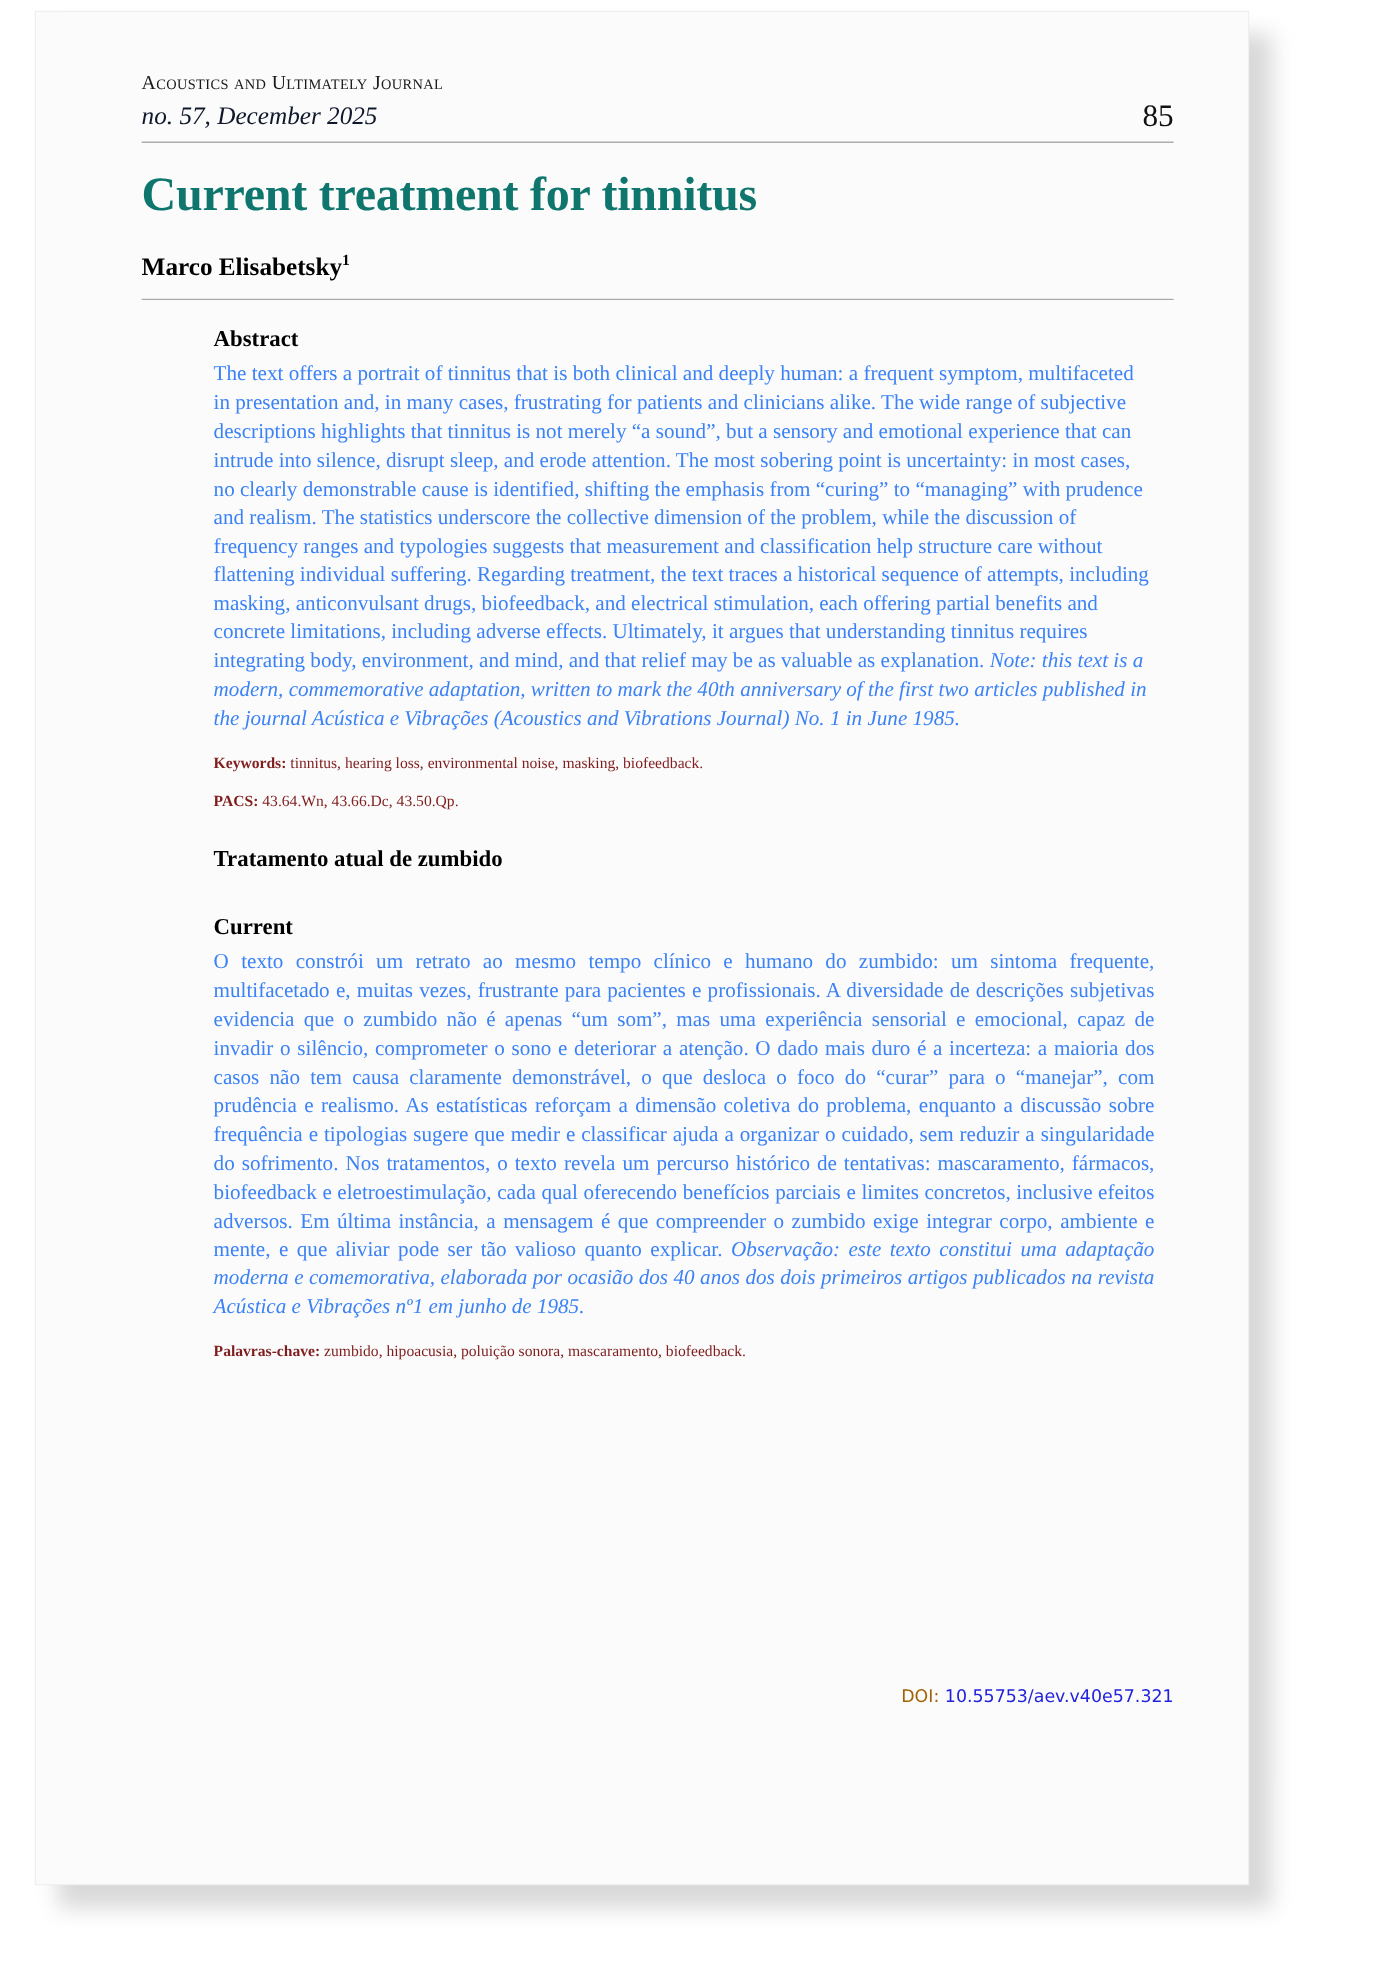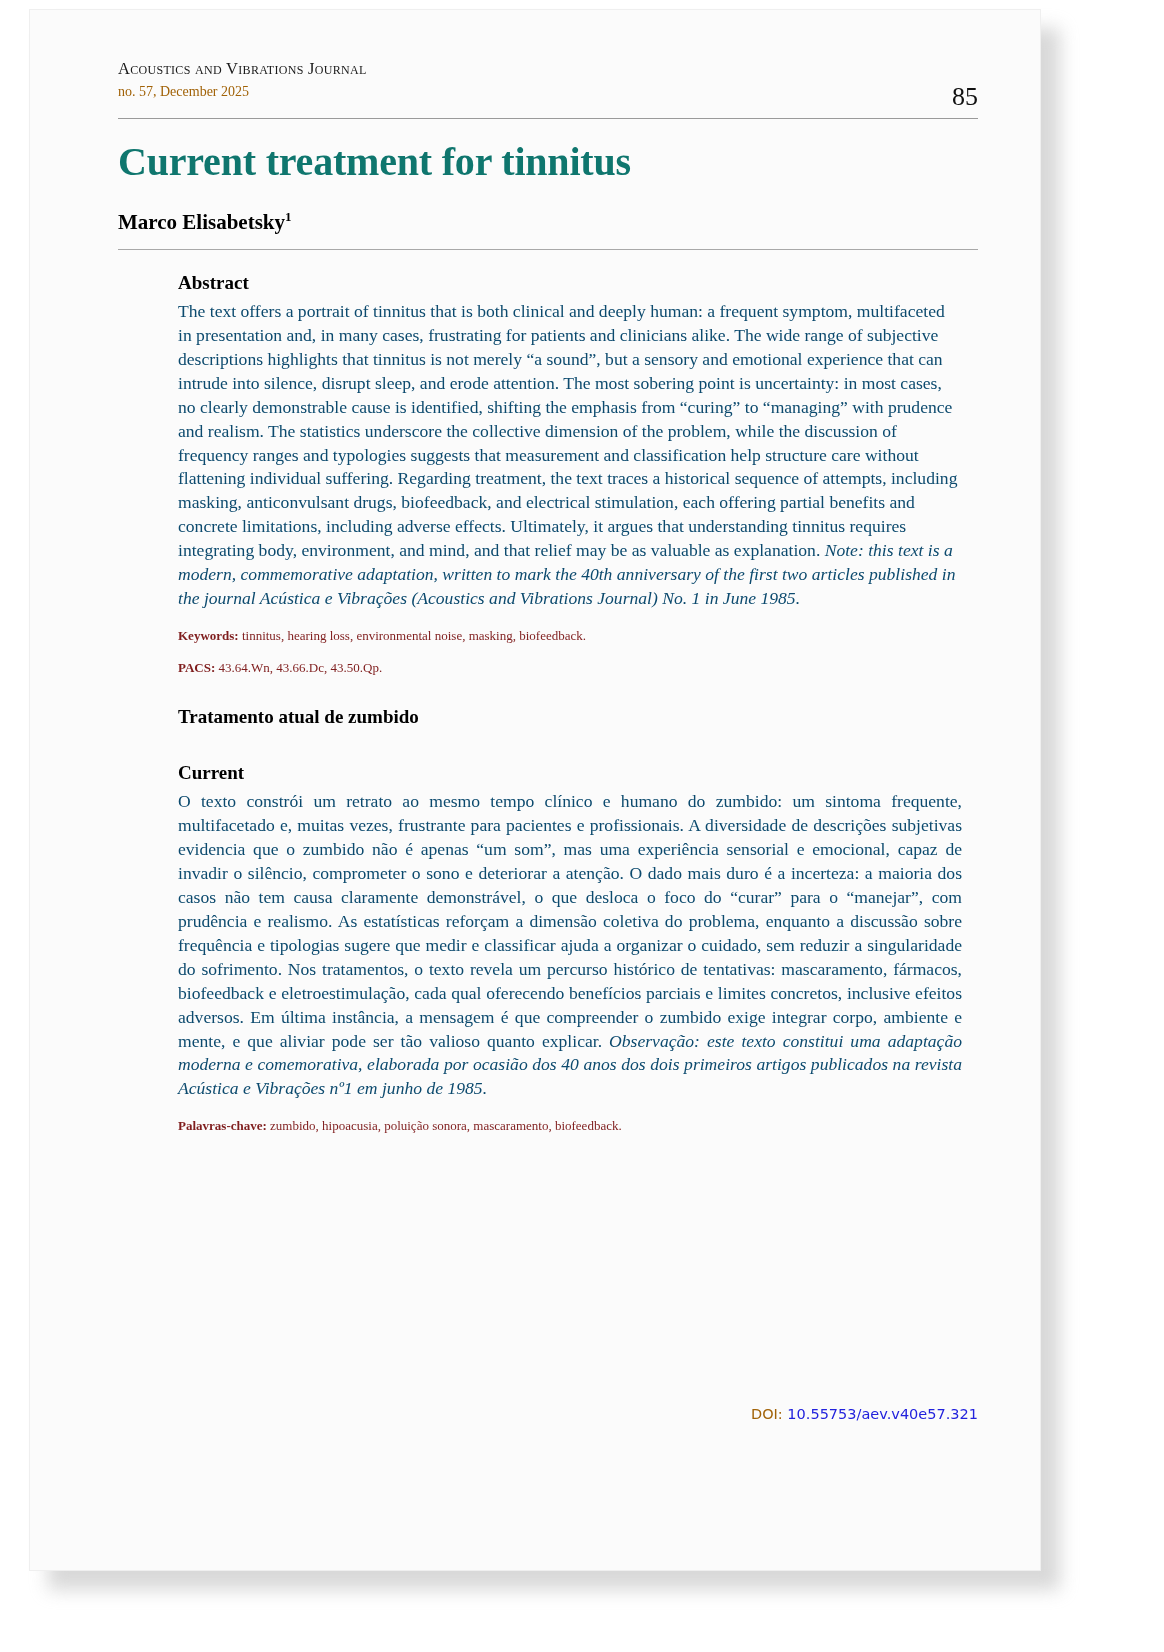--- a/index.html
+++ b/index.html
@@ -66,24 +66,25 @@
     line-height: 1.38;
   }
   .journal-name {
     font-variant: small-caps;
     font-size: 16.5px;
     letter-spacing: 0.3px;
     color: #1a1a1a;
     white-space: nowrap;
   }
   .issue-line {
-    font-size: 14px;
-    color: #a16207;
+    font-size: 21px;
+    color: #0f172a;
     white-space: nowrap;
     margin-top: 1px;
+    font-style: italic;
   }
   .page-number {
     position: absolute;
     right: 0;
     bottom: 2px;
     font-size: 26px;
     color: #111111;
   }
   .rule {
     height: 1px;
@@ -140,21 +141,21 @@
   h2.sec.spaced-top {
     margin-top: 34px;
   }
   h2.sec.pt-title {
     margin-top: 0;
   }
 
   p.para {
     font-size: 17.6px;
     line-height: 1.36;
-    color: #0c4a6e;
+    color: #3b82f6;
     margin: 0;
   }
   p.para.justify {
     text-align: justify;
   }
   p.para .ital {
     font-style: italic;
   }
   .tag {
     font-weight: bold;
@@ -193,21 +194,21 @@
 <body>
 
 <div class="canvas">
   <div class="page-shadow"></div>
 
   <div class="page">
     <div class="page-inner">
 
       <div class="runhead">
         <div class="runhead-left">
-          <div class="journal-name">Acoustics and Vibrations Journal</div>
+          <div class="journal-name">Acoustics and Ultimately Journal</div>
           <div class="issue-line">no. 57, December 2025</div>
         </div>
         <div class="page-number">85</div>
       </div>
       <div class="rule"></div>
 
       <h1 class="title">Current treatment for tinnitus</h1>
 
       <div class="author">
         <span>Marco Elisabetsky</span><sup>1</sup>

